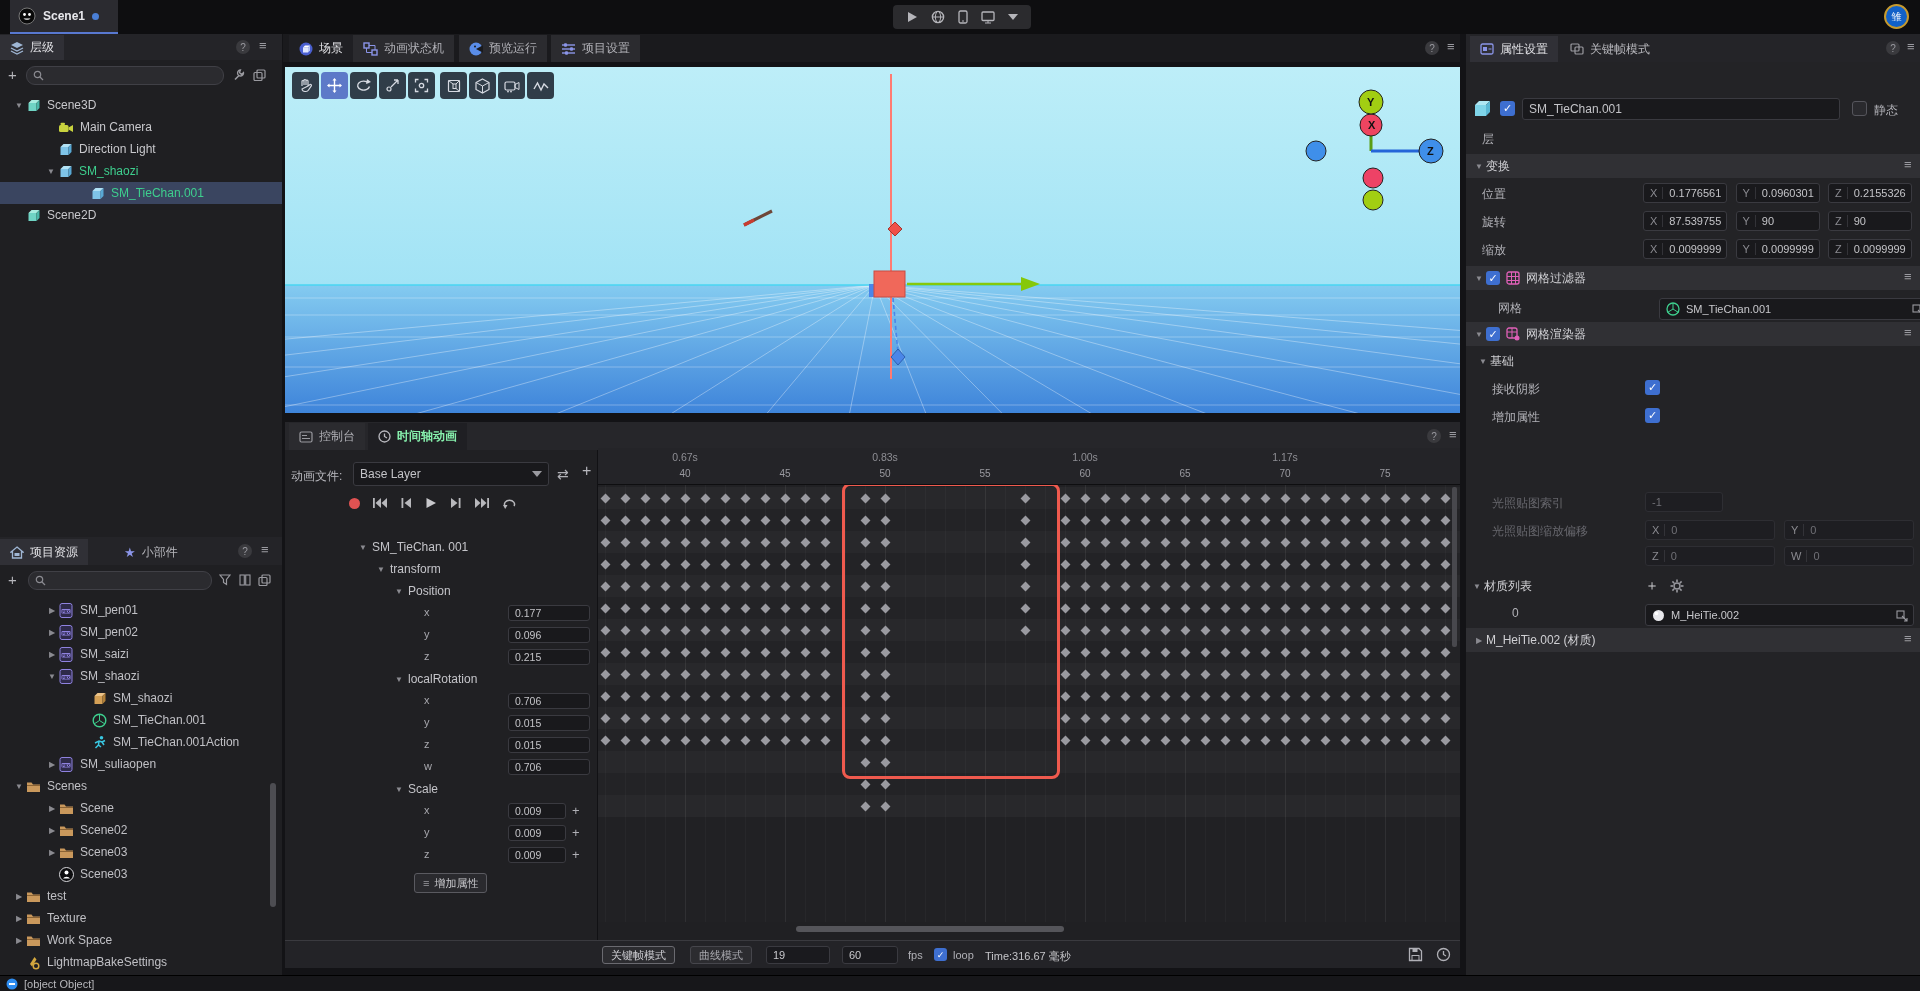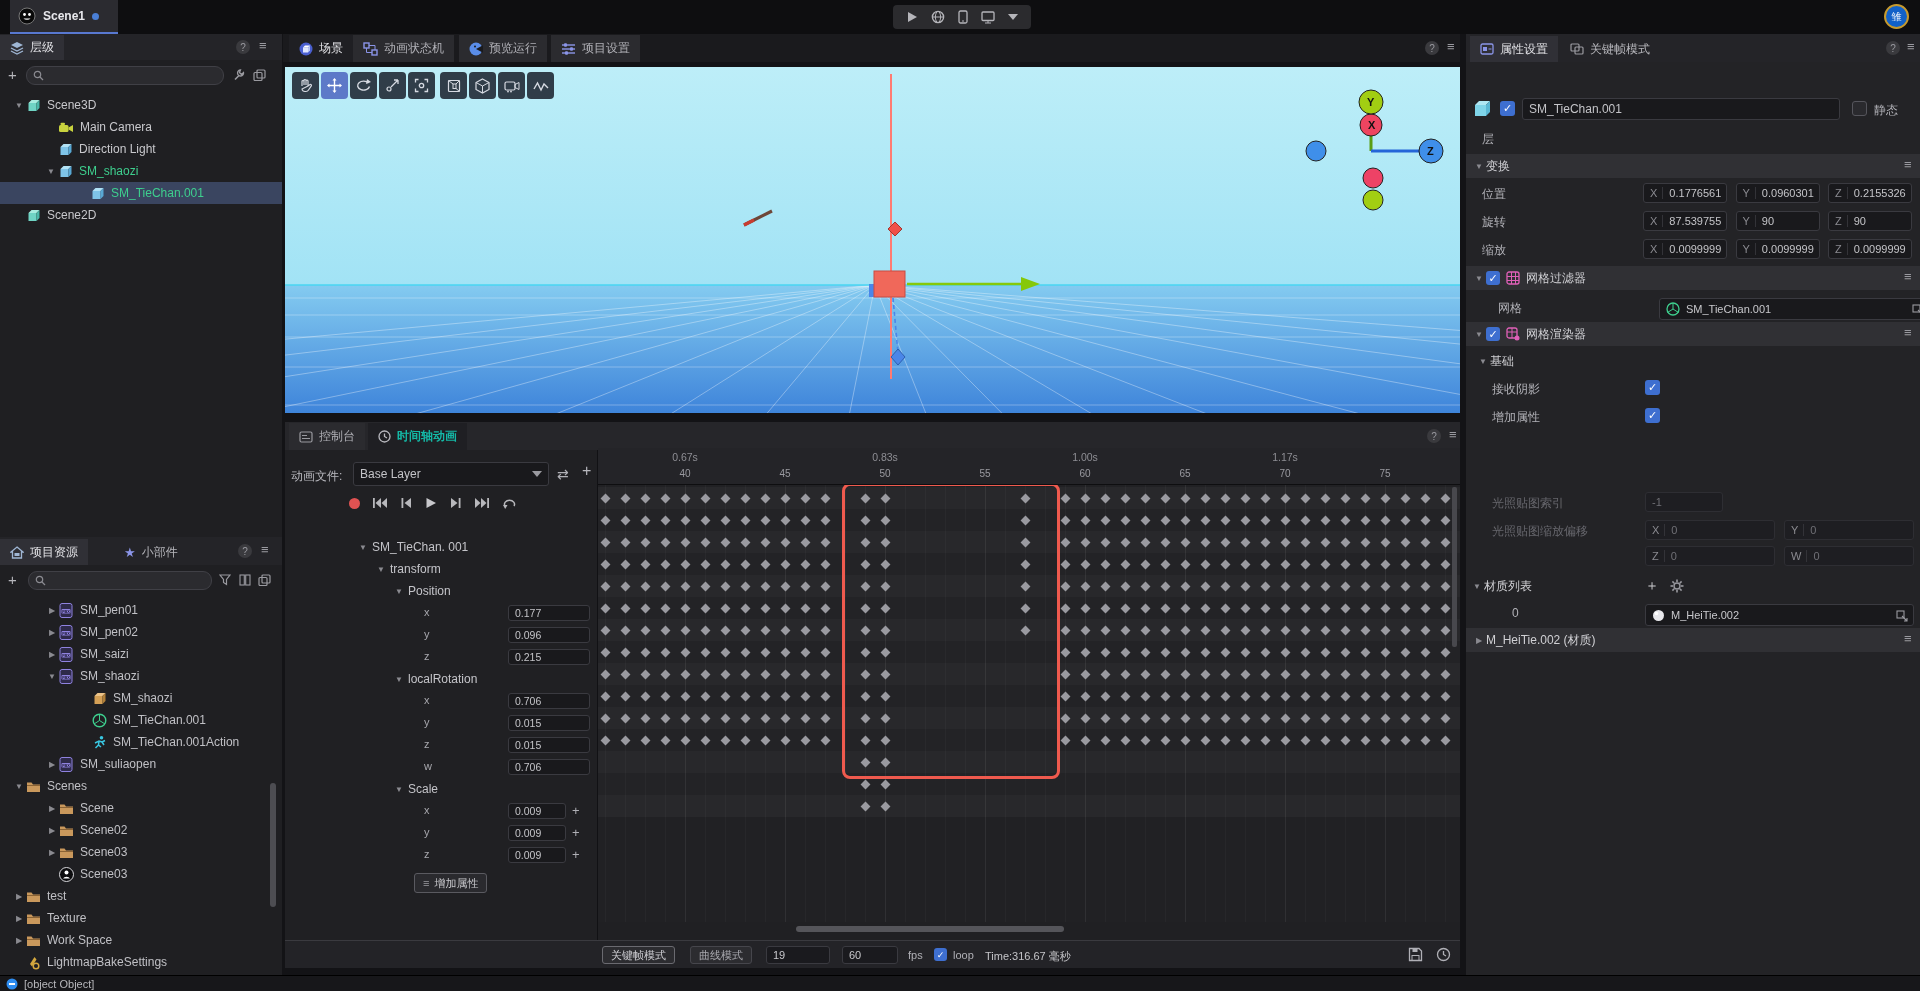--- a/index.html
+++ b/index.html
@@ -645,21 +645,21 @@
         <div class="ptab abs" style="left: 4px; top: 1px; height: 27px; background: rgb(43, 43, 47); color: rgb(176, 176, 182); font-weight: normal; text-align: right;">
           <span class="ico">
             <svg width="14" height="12">
               <rect x="1" y="1" width="12" height="10" rx="1.5" fill="none" stroke="#9a9aa0" stroke-width="1.2"></rect>
               <line x1="3" y1="4.5" x2="8" y2="4.5" stroke="#9a9aa0"></line>
               <line x1="3" y1="7.5" x2="11" y2="7.5" stroke="#9a9aa0"></line>
             </svg>
           </span>
           <span>控制台</span>
         </div>
-        <div class="ptab abs" style="left: 83px; top: 1px; height: 27px; background: rgb(31, 31, 35); color: #14b8a6; font-weight: bold;">
+        <div class="ptab abs" style="left: 83px; top: 1px; height: 27px; background: rgb(31, 31, 35); color: #86efac; font-weight: bold;">
           <span class="ico">
             <svg width="13" height="13">
               <circle cx="6.5" cy="6.5" r="5.5" fill="none" stroke="#b8b8be" stroke-width="1.3"></circle>
               <path d="M6.5 3.5 V6.5 L9 8" fill="none" stroke="#b8b8be" stroke-width="1.3"></path>
             </svg>
           </span>
           <span>时间轴动画</span>
         </div>
       </div>
     <span class="qmark ab abs" style="left:1142px;top:7px;">?</span>

